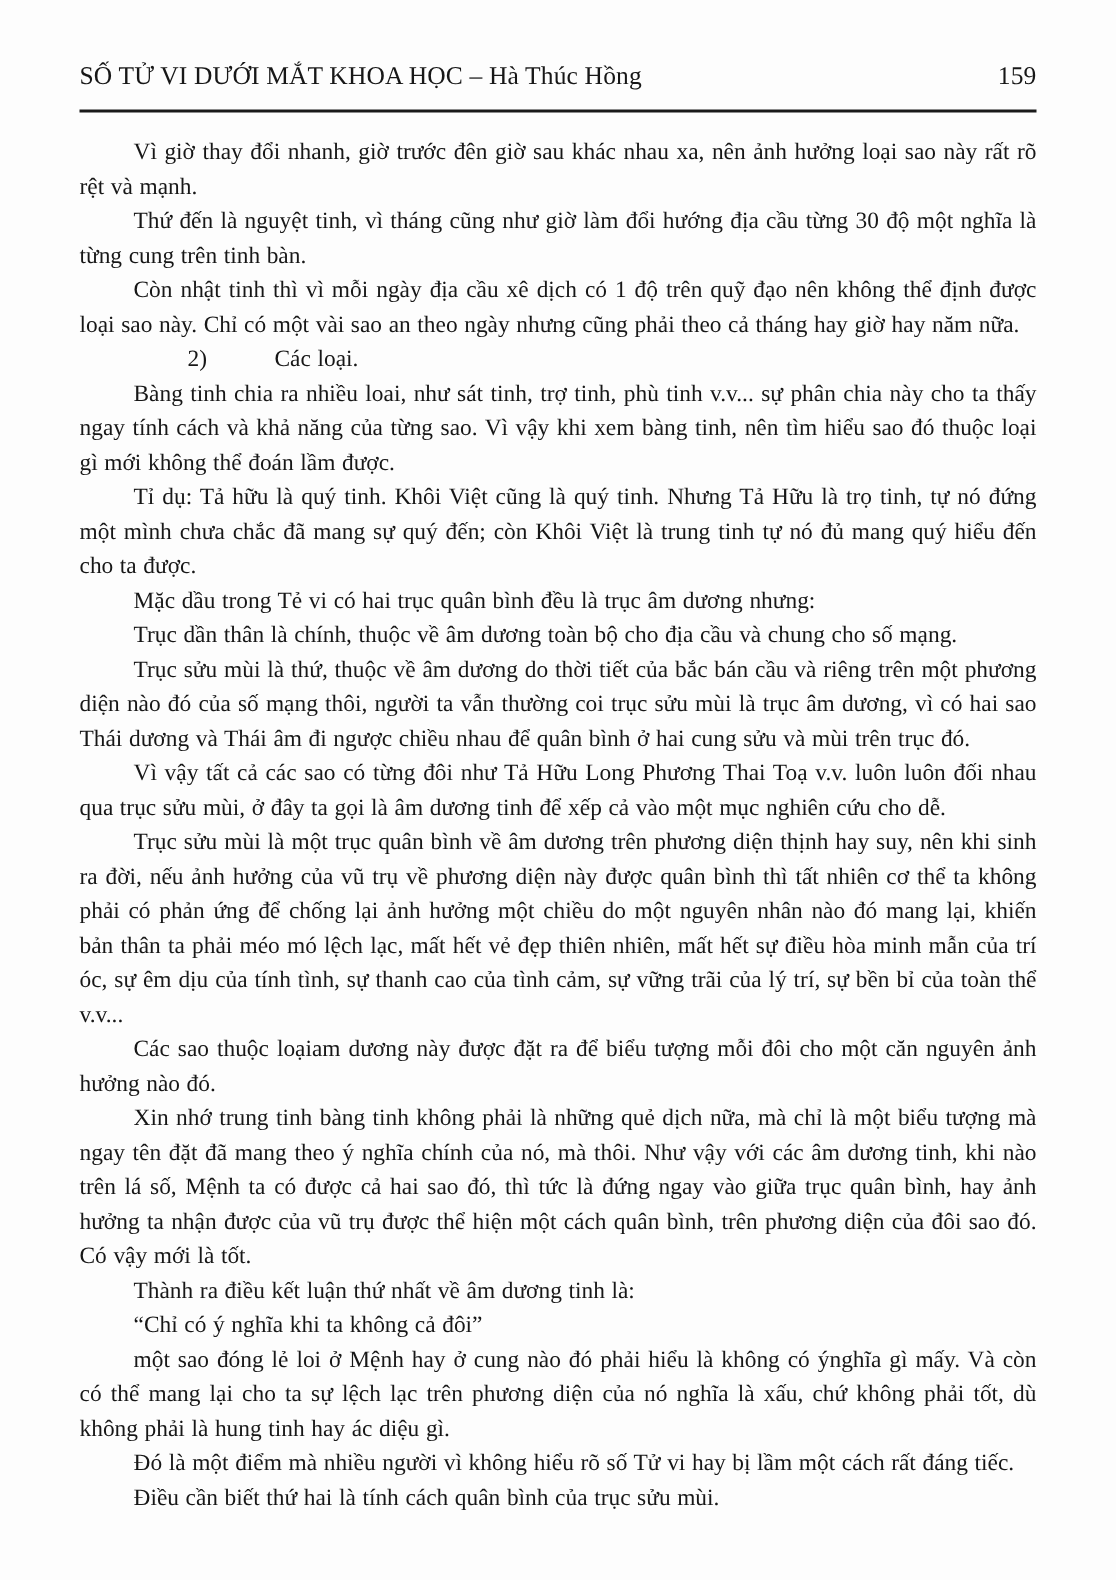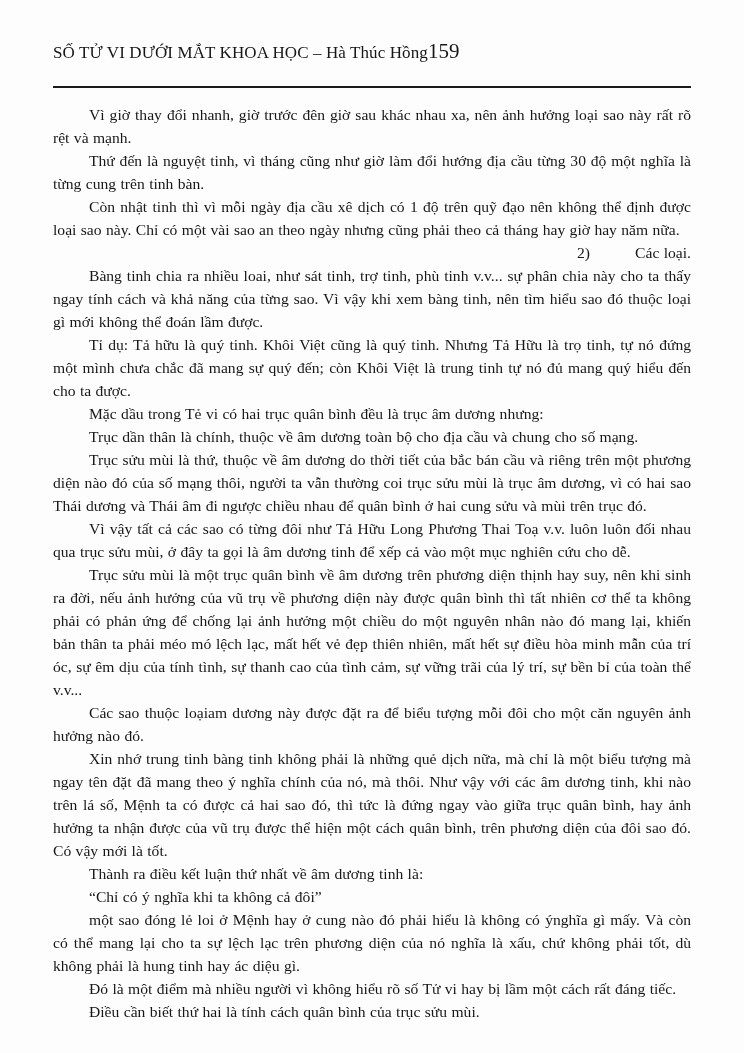--- a/index.html
+++ b/index.html
@@ -17,45 +17,46 @@
   }
   .page {
     box-sizing: border-box;
     width: 744px;
     height: 1053px;
     padding: 40px 53px 0 53px;
     background: #fdfdfd;
   }
   .page-header {
     display: flex;
+    justify-content: space-between;
     align-items: baseline;
     font-size: 17px;
     line-height: 22px;
-    padding-bottom: 22px;
+    padding-bottom: 11px;
     border-bottom: 2px solid #1a1a1a;
     margin-bottom: 15px;
     letter-spacing: 0.1px;
     white-space: nowrap;
   }
   .page-header .title {
     font-size: 17px;
   }
   .page-header .pagenum {
-    font-size: 21px;
+    font-size: 17px;
   }
   .content p {
     margin: 0;
     font-size: 15.6px;
     line-height: 23px;
     text-align: justify;
     text-indent: 36px;
     word-spacing: 0.5px;
   }
   .content p.numbered {
-    text-align: right;
+    text-align: left;
   }
   .content p .para-num {
     display: inline-block;
   }
   .content p .para-text-after-num {
     display: inline-block;
   }
 </style>
 </head>
 <body>

